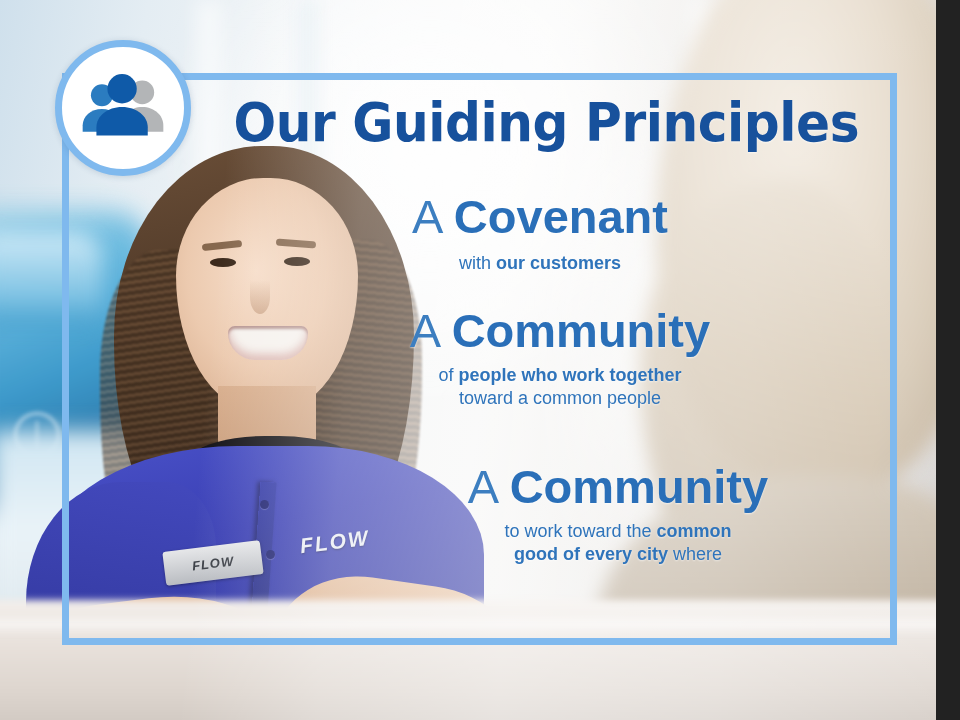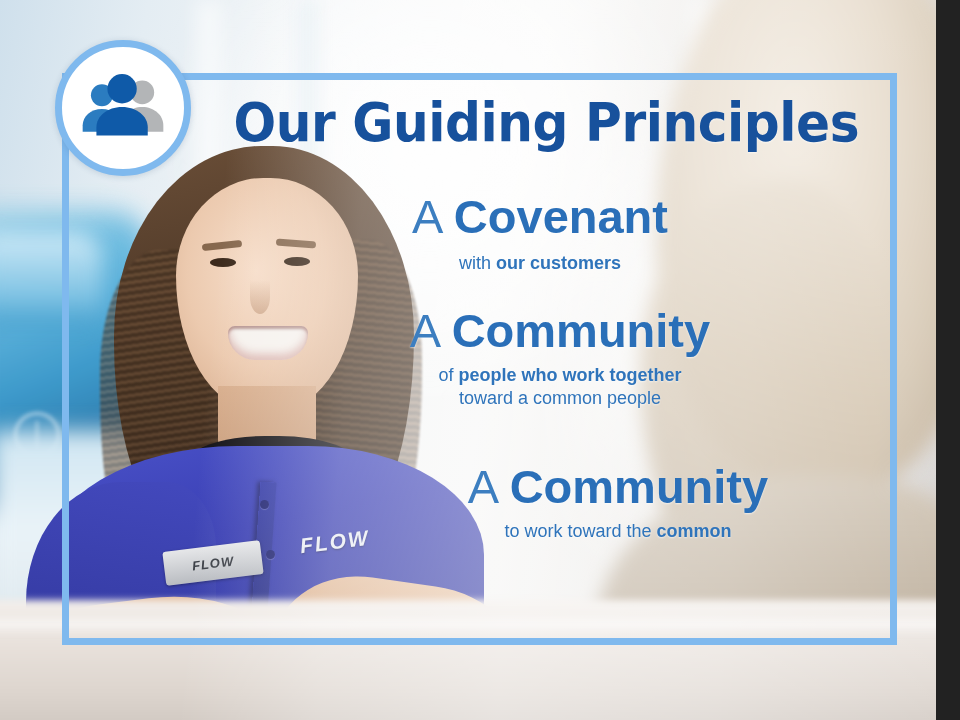--- a/index.html
+++ b/index.html
@@ -372,17 +372,18 @@
       <div class="pr-head"><span class="art">A </span><span class="key">Community</span></div>
       <div class="pr-sub">
           <div><span>of </span><b>people who work together</b></div>
           <div><span>toward a common people</span></div>
         </div>
     </div>
     <div class="pr" id="block-commitment">
       <div class="pr-head"><span class="art">A </span><span class="key">Community</span></div>
       <div class="pr-sub">
           <div><span>to work toward the </span><b>common</b></div>
+          <div><b>good of every city</b><span> where</span></div>
         </div>
     </div>
   </div>
 
 </div>
 
 </body></html>

